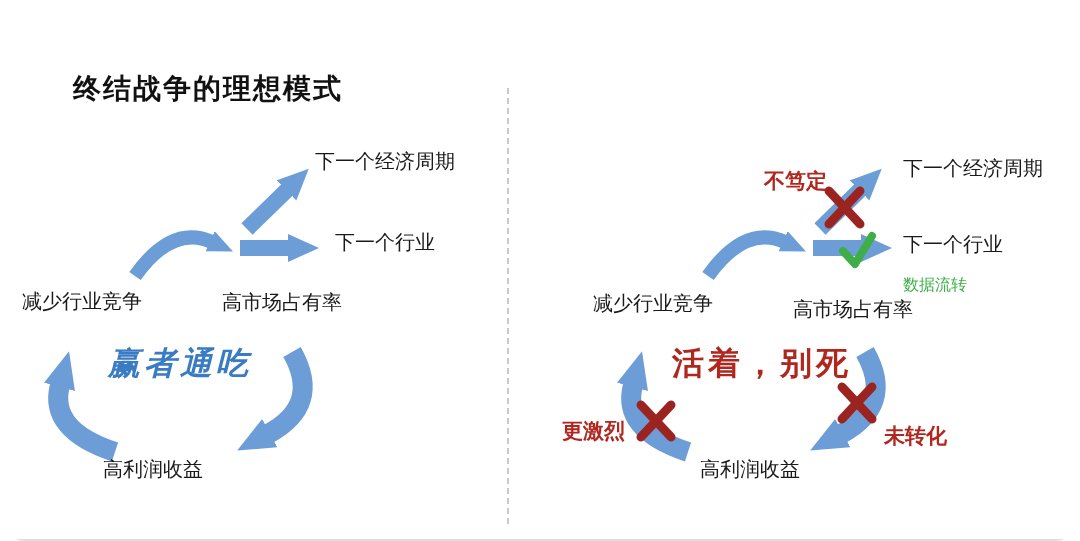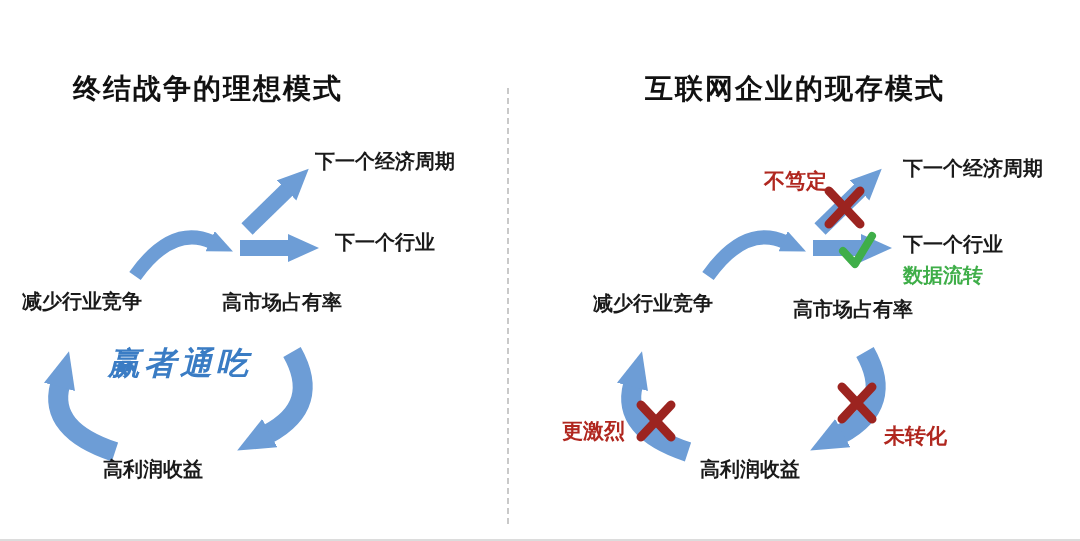--- a/index.html
+++ b/index.html
@@ -5,27 +5,27 @@
   :root{
     --arrow:#6D9DD6;
     --blue-text:#3A7CC4;
     --red:#B0271F;
     --xcol:#9C2420;
     --green:#3FAE49;
     --ink:#1a1a1a;
   }
   *{margin:0;padding:0;box-sizing:border-box;}
   body{background:#fff;font-family:"Liberation Sans","DejaVu Sans",sans-serif;}
-  .canvas{position:relative;width:1080px;height:541px;background:#fff;overflow:hidden;}
+  .canvas{position:relative;width:1080px;height:541px;background:#fff;overflow:hidden;border-radius:25px;}
   .title{position:absolute;font-size:28px;font-weight:bold;color:#111;white-space:nowrap;letter-spacing:2px;}
-  .label{position:absolute;color:var(--ink);font-weight:bold;font-size:20px;white-space:nowrap;}
+  .label{position:absolute;color:var(--ink);font-weight:normal;font-size:20px;white-space:nowrap;}
   .slogan-blue{position:absolute;font-size:32px;font-weight:bold;color:var(--blue-text);white-space:nowrap;letter-spacing:4px;font-style:italic;}
   .slogan-red{position:absolute;font-size:32px;font-weight:bold;color:var(--red);white-space:nowrap;letter-spacing:4px;}
   .note-red{position:absolute;font-size:21px;font-weight:bold;color:var(--red);white-space:nowrap;text-align:right;}
-  .note-green{position:absolute;font-size:20px;font-weight:bold;color:var(--green);white-space:nowrap;}
+  .note-green{position:absolute;font-size:16px;font-weight:normal;color:var(--green);white-space:nowrap;margin-top:13px;}
   .divider{position:absolute;left:507px;top:88px;height:436px;border-left:2px dashed #c9c9c9;}
   .bottom-line{position:absolute;left:0;bottom:0;width:100%;height:2px;background:#dcdcdc;}
   svg.arrows{position:absolute;left:0;top:0;}
   .arrow{fill:none;stroke:var(--arrow);stroke-linecap:butt;}
   .aw14{stroke-width:14px;}
   .aw16{stroke-width:16px;}
   .aw20{stroke-width:20px;}
   .xline{stroke:var(--xcol);stroke-width:9;stroke-linecap:round;fill:none;}
   .checkline{stroke:var(--green);stroke-width:8;stroke-linecap:round;stroke-linejoin:round;fill:none;}
 </style>
@@ -80,24 +80,24 @@
   <div class="bottom-line"></div>
 
   <div class="title" style="left:73px;top:70px;">终结战争的理想模式</div>
   <div class="label" style="left:315px;top:148px;">下一个经济周期</div>
   <div class="label" style="left:335px;top:229px;">下一个行业</div>
   <div class="label" style="left:22px;top:288px;">减少行业竞争</div>
   <div class="label" style="left:222px;top:289px;">高市场占有率</div>
   <div class="slogan-blue" style="left:108px;top:342px;">赢者通吃</div>
   <div class="label" style="left:103px;top:456px;">高利润收益</div>
 
-  <div class="title" style="left:645px;top:70px;">互联网企业的现存模式</div>
   <div class="note-red" style="left:764px;top:167px;">不笃定</div>
   <div class="label" style="left:903px;top:155px;">下一个经济周期</div>
   <div class="label" style="left:903px;top:231px;">下一个行业</div>
   <div class="note-green" style="left:903px;top:262px;">数据流转</div>
   <div class="label" style="left:593px;top:290px;">减少行业竞争</div>
   <div class="label" style="left:793px;top:296px;">高市场占有率</div>
+  <div class="slogan-red" style="left:672px;top:342px;">活着，别死</div>
   <div class="note-red" style="left:562px;top:417px;">更激烈</div>
   <div class="note-red" style="left:884px;top:422px;">未转化</div>
   <div class="label" style="left:700px;top:456px;">高利润收益</div>
 
 </div>
 
 </body></html>

